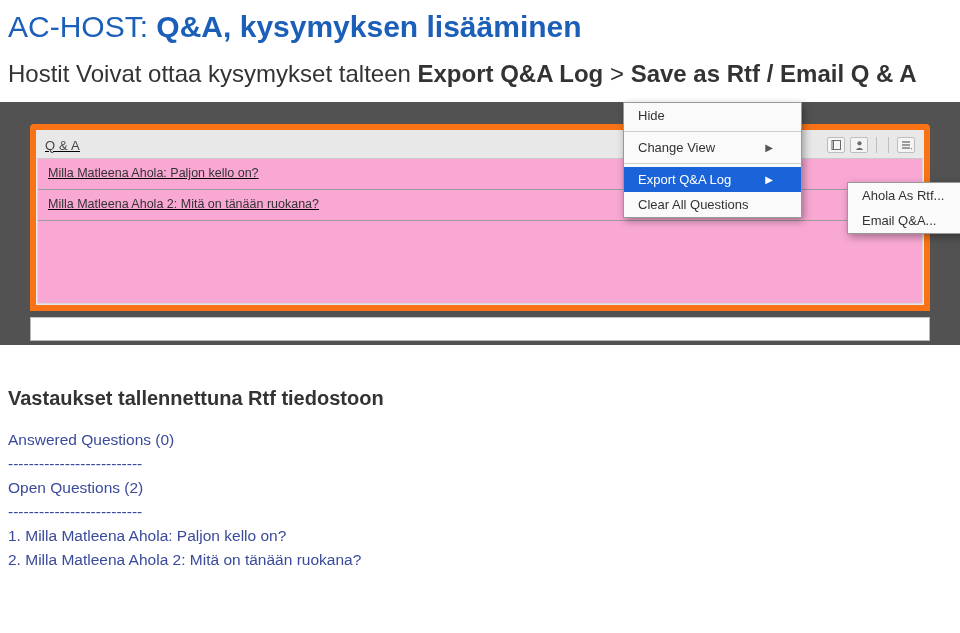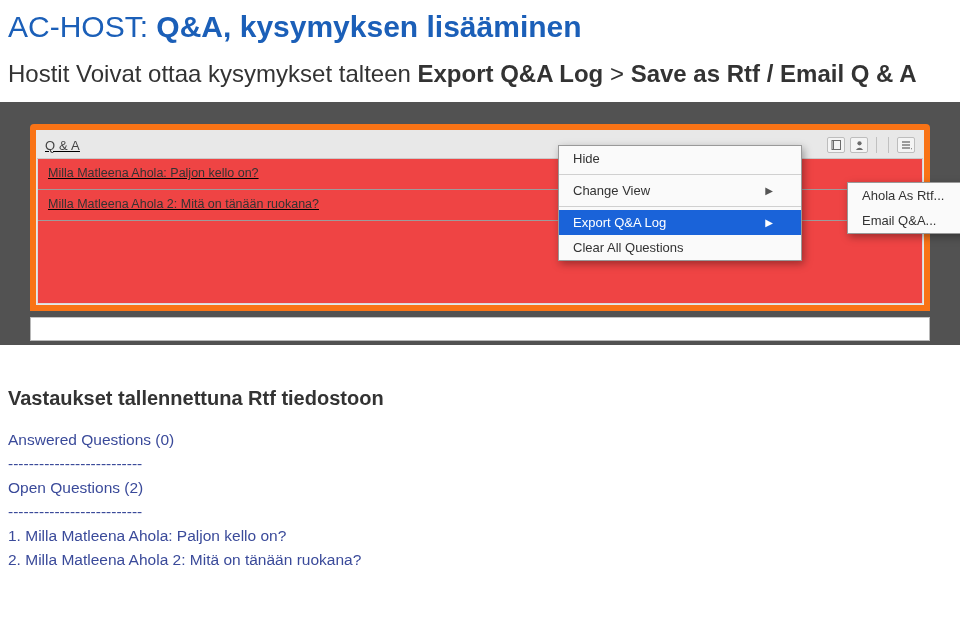--- a/index.html
+++ b/index.html
@@ -51,21 +51,21 @@
     .tb-icon {
       width: 18px; height: 16px;
       display: inline-flex; align-items: center; justify-content: center;
       color: #6b6b6b; border: 1px solid #bdbdbd; border-radius: 2px;
       background: #f4f4f4; font-size: 10px;
     }
     .tb-sep { width: 1px; height: 16px; background: #c0c0c0; margin: 0 3px; }
     .page-icon svg, .person-icon svg, .hamburger-icon svg { display: block; }
 
     .panel-body {
-      background: #ef4444;
+      background: #f9a8d4;
       height: 145px;
       border: 1px solid #d9d9d9;
       border-top: none;
       position: relative;
     }
     .qa-row {
       border-bottom: 1px solid #9c9c9c;
       padding: 7px 10px 9px 10px;
       font-size: 12.5px;
       color: #333;
@@ -93,21 +93,21 @@
       cursor: default;
       white-space: nowrap;
     }
     .menu-item .arrow { margin-left: 18px; color: #555; font-size: 10px; }
     .menu-sep { height: 1px; background: #d0d0d0; margin: 3px 0; }
     .menu-item.selected {
       background: #1a63d9;
       color: #fff;
     }
     .menu-item.selected .arrow { color: #fff; }
-    .main-menu { top: 0px; right: 158px; width: 244px; margin-top: 43px; }
+    .main-menu { top: 0px; right: 158px; width: 179px; }
     .sub-menu { top: 80px; right: -22px; width: 135px; }
 
     .caption {
       color: #333;
       font-size: 20px;
       font-weight: 700;
       padding: 42px 8px 18px 8px;
     }
     .rtf-output {
       padding: 0 8px;

